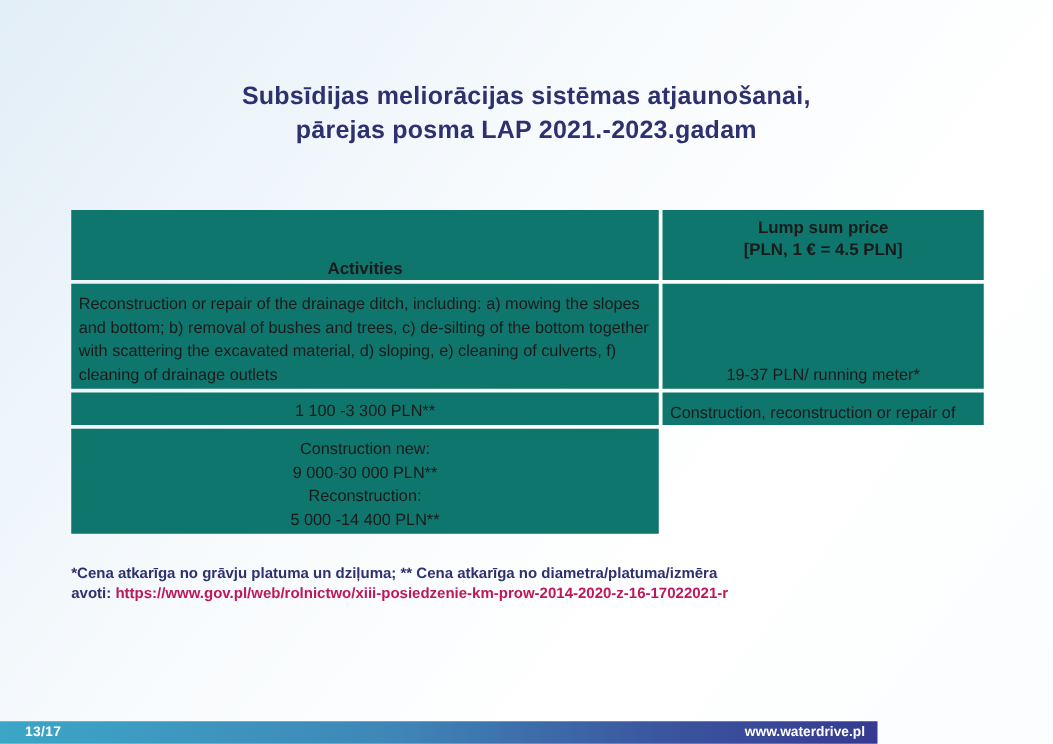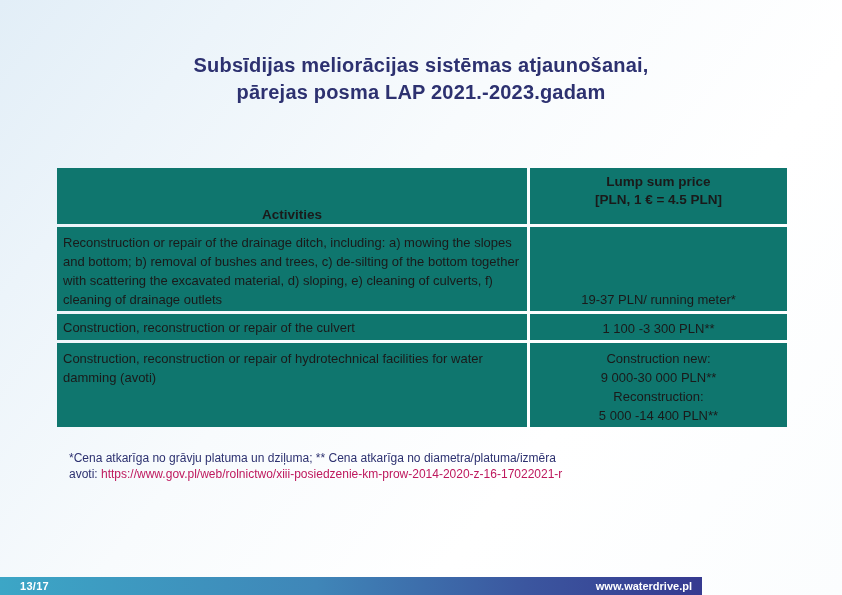--- a/index.html
+++ b/index.html
@@ -8,21 +8,21 @@
     position: relative;
     width: 842px;
     height: 595px;
     overflow: hidden;
     font-family: "Liberation Sans", sans-serif;
     background: linear-gradient(128deg, #e2eef7 0%, #ecf4fa 18%, #f8fbfd 42%, #ffffff 68%, #fbfdfe 100%);
   }
 
   .slide-title {
     position: absolute;
-    top: 52px;
+    top: 64px;
     left: 0;
     width: 100%;
     text-align: center;
     color: #2d3170;
     font-weight: bold;
     font-size: 20px;
     line-height: 27px;
     letter-spacing: 0.2px;
   }
 
@@ -76,22 +76,21 @@
     padding: 2px 4px;
   }
 
   .footnote {
     position: absolute;
     left: 57px;
     top: 450px;
     color: #2d3170;
     font-size: 12px;
     line-height: 16px;
-    font-weight: 400;
-    margin-left: 12px;
+    font-weight: 700;
   }
   .footnote a {
     color: #be185d;
     text-decoration: none;
   }
 
   .footer-bar {
     position: absolute;
     left: 0;
     bottom: 0;
@@ -132,21 +131,20 @@
       <div>Lump sum price</div>
       <div>[PLN, 1 € = 4.5 PLN]</div>
     </div>
   </div>
 
   <div class="cell activity">Reconstruction or repair of the drainage ditch, including: a) mowing the slopes and bottom; b) removal of bushes and trees, c) de-silting of the bottom together with scattering the excavated material, d) sloping, e) cleaning of culverts, f) cleaning of drainage outlets</div>
   <div class="cell price">
     <div>19-37 PLN/ running meter*</div>
   </div>
 
-  <div class="cell activity single">Construction, reconstruction or repair of the culvert</div>
   <div class="cell price">
     <div>1 100 -3 300 PLN**</div>
   </div>
 
   <div class="cell activity">Construction, reconstruction or repair of hydrotechnical facilities for water damming (avoti)</div>
   <div class="cell price">
     <div>Construction new:</div>
     <div>9 000-30 000 PLN**</div>
     <div>Reconstruction:</div>
     <div>5 000 -14 400 PLN**</div>

